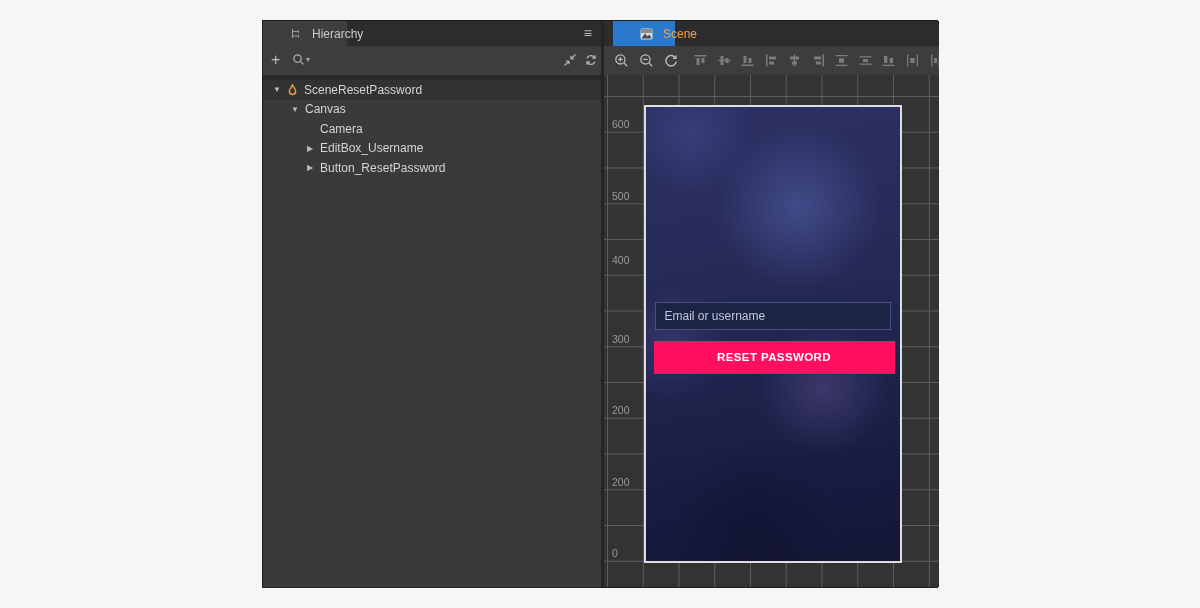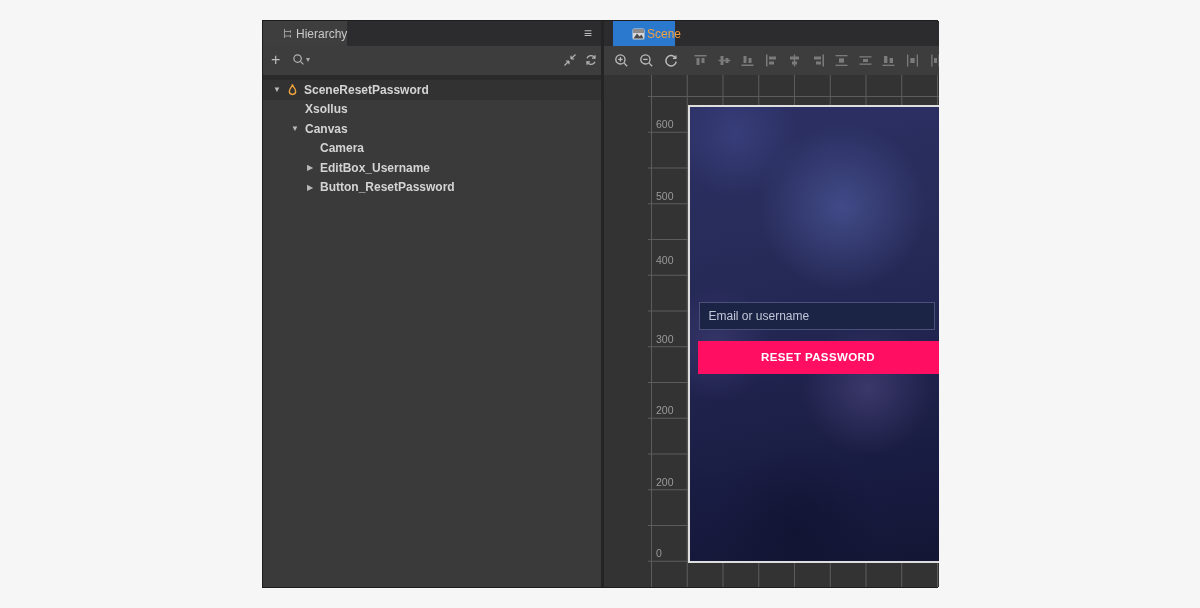--- a/index.html
+++ b/index.html
@@ -5,56 +5,56 @@
   * { margin:0; padding:0; box-sizing:border-box; }
   html,body { width:1200px; height:608px; background:#f6f6f6; font-family:"Liberation Sans", sans-serif; overflow:hidden; }
 
   #editor { position:absolute; left:262px; top:20px; width:676px; height:568px; background:#3b3b3b; border:1px solid #1d1d1d; }
 
   
   #hier-panel { position:absolute; left:0; top:0; width:338px; height:100%; background:#3a3a3a; }
   #divider { position:absolute; left:338px; top:0; width:3px; height:100%; background:#242424; }
 
   .tabbar { position:absolute; left:0; top:0; width:100%; height:25px; background:#2c2c2e; }
-  .tab { position:absolute; top:0; height:25px; display:flex; align-items:center; gap:2px; padding:0 19px; font-size:12px; }
+  .tab { position:absolute; top:0; height:25px; display:flex; align-items:center; gap:10px; padding:0 27px; font-size:12px; }
   #hier-tab { left:0; width:84px; background:#3e3e3e; color:#c9c9c9; }
   #scene-tab { left:9px; width:62px; background:#2b79ce; color:#f2a13e;text-align:right; }
   .hamburger { position:absolute; right:9px; top:4px; font-size:14px; color:#bcbcbc; }
 
   #hier-toolbar { position:absolute; left:0; top:25px; width:100%; height:29px; background:#3d3d3d; display:flex; align-items:center; }
   .plus-btn { position:absolute; left:8px; top:4px; font-size:16px; color:#bdbdbd; line-height:20px; }
   .search-glyph { position:absolute; left:29px; top:7px; display:flex; align-items:center; }
   .search-caret { font-size:8px; color:#a9a9a9; margin-left:1px; }
   #hier-search { position:absolute; left:51px; top:4px; width:243px; height:21px; background:#2a2a2a; border:1px solid #1f1f1f; border-radius:10px; color:#cfcfcf; font-size:11.5px; padding:0 10px; font-style:italic; outline:none; }
   #hier-search::placeholder { color:#7f7f7f; font-style:italic; }
   .mini-icon { position:absolute; top:7px; }
   #shrink-icon { left:300px; }
   #refresh-icon { left:321px; }
 
   #tree { position:absolute; left:0; top:54px; width:100%; bottom:0; background:#3a3a3a; border-top:5px solid #2a2a2a; }
   .trow { position:relative; width:100%; height:19.5px; font-size:12px; color:#d4d4d4; }
   .trow.sel { background:#323232; }
   .tarrow { position:absolute; top:5px; font-size:8px; color:#b9b9b9; }
-  .tlabel { position:absolute; top:2.5px; white-space:nowrap;font-weight:bold; }
+  .tlabel { position:absolute; top:2.5px; white-space:nowrap; }
   .flame { position:absolute; left:23px; top:3px; }
 
   
   #scene-panel { position:absolute; left:341px; top:0; width:335px; height:100%; background:#333333; overflow:hidden; }
   #scene-toolbar { position:absolute; left:0; top:25px; width:100%; height:29px; background:#3d3d3d; display:flex; align-items:center; padding-left:10px; }
   .tb-icon { flex:0 0 auto; display:flex; align-items:center; justify-content:center; }
   .tb-icon.zoomgrp { margin-right:10px; }
   .tb-icon.align { margin-right:10.5px; }
 
   #grid { position:absolute; left:0; top:54px; width:100%; height:514px;
     background-color:#333333;
     background-image:
       linear-gradient(to right, #5c5c5c 1px, transparent 1px),
       linear-gradient(to bottom, #5c5c5c 1px, transparent 1px);
     background-size:35.75px 35.75px;
-    background-position:3px 21px;margin-left:44px; }
+    background-position:3px 21px; }
   .ruler-label { position:absolute; left:8px; width:26px; font-size:10.5px; color:#9a9a9a; }
 
   #stage { position:absolute; left:39.5px; top:29.5px; width:258px; height:458px; border:2px solid #dedede;
     background:
       radial-gradient(circle 120px at 60% 22%, rgba(90,105,180,.50), rgba(90,105,180,0) 70%),
       radial-gradient(circle 90px at 18% 6%, rgba(75,85,160,.38), rgba(75,85,160,0) 70%),
       radial-gradient(circle 95px at 70% 62%, rgba(125,108,180,.30), rgba(125,108,180,0) 70%),
       radial-gradient(circle 80px at 10% 52%, rgba(105,92,165,.26), rgba(105,92,165,0) 72%),
       radial-gradient(circle 110px at 42% 93%, rgba(15,16,45,.55), rgba(15,16,45,0) 75%),
       linear-gradient(170deg, #2c3064 0%, #282c5a 28%, #232753 46%, #1d2048 66%, #171a3e 86%, #141634 100%);
@@ -112,23 +112,20 @@
       <div class="trow sel">
         <span class="tarrow" style="left:10px">▼</span>
         <span class="flame">
           <svg width="13" height="14" viewBox="0 0 14 15">
               <path d="M7 1.2 C7 4.2 3.6 5.8 3.6 8.9 a3.4 3.4 0 0 0 6.8 0 C10.4 5.8 7 4.2 7 1.2 Z" fill="none" stroke="#efa33d" stroke-width="1.5"></path>
             </svg>
         </span>
         <span class="tlabel" style="left:41px">SceneResetPassword</span>
       </div>
       <div class="trow">
-        <span class="tlabel" style="left:42px">Xsollus</span>
-      </div>
-      <div class="trow">
         <span class="tarrow" style="left:28px">▼</span>
         <span class="tlabel" style="left:42px">Canvas</span>
       </div>
       <div class="trow">
         <span class="tlabel" style="left:57px">Camera</span>
       </div>
       <div class="trow">
         <span class="tarrow" style="left:44px">▶</span>
         <span class="tlabel" style="left:57px">EditBox_Username</span>
       </div>

